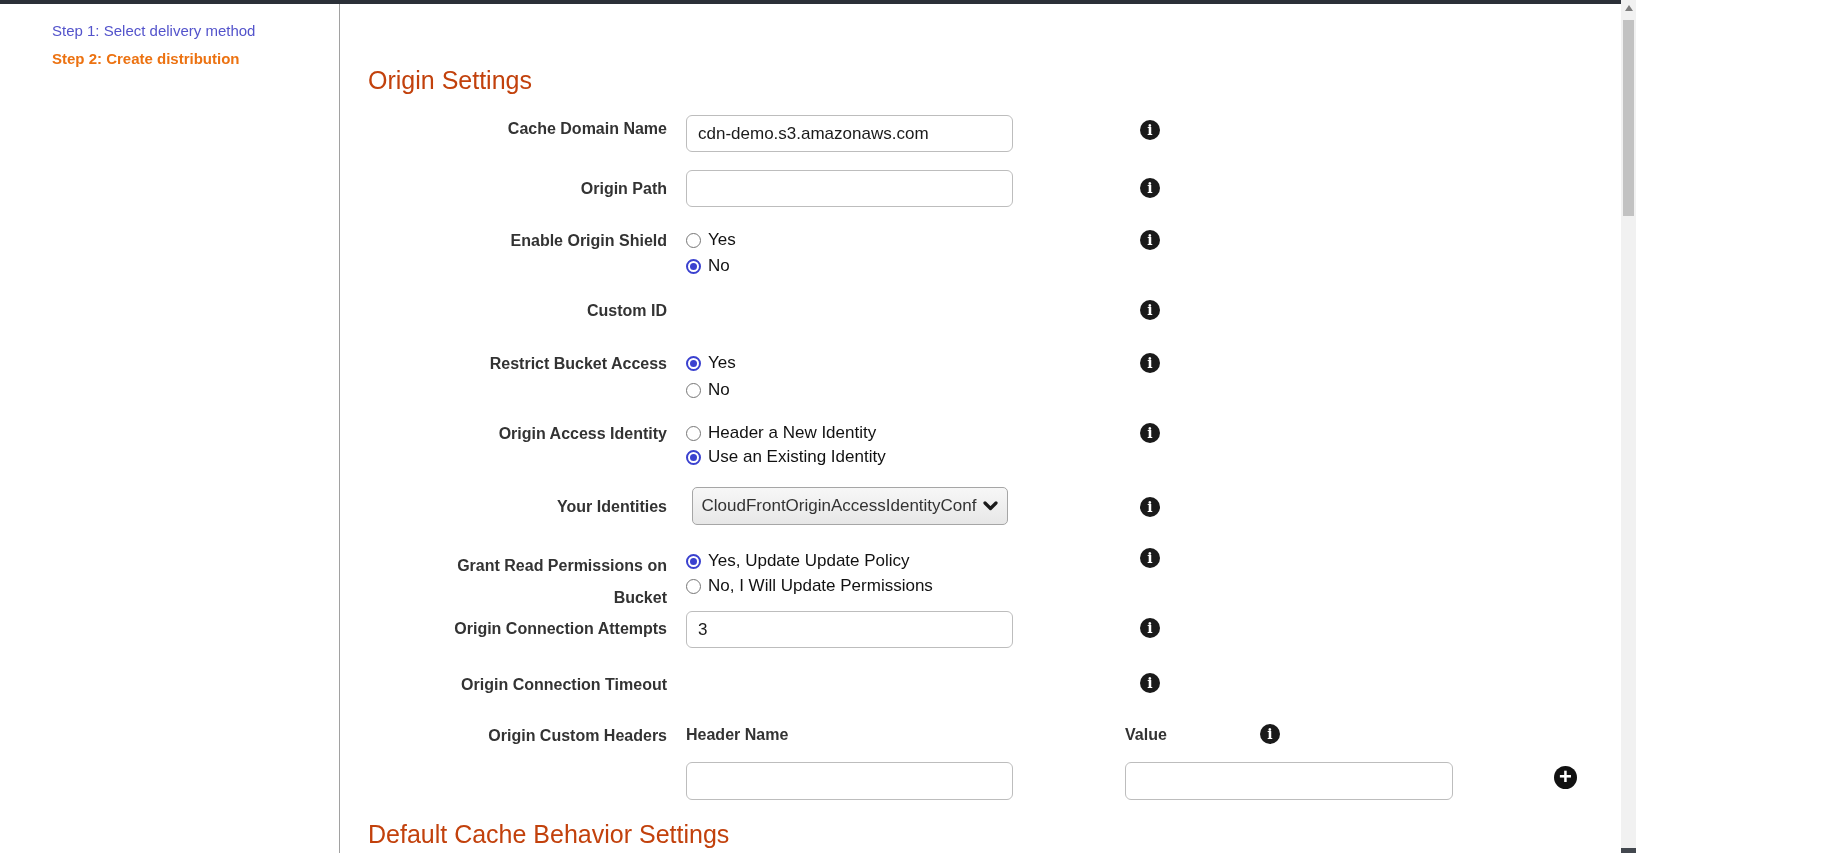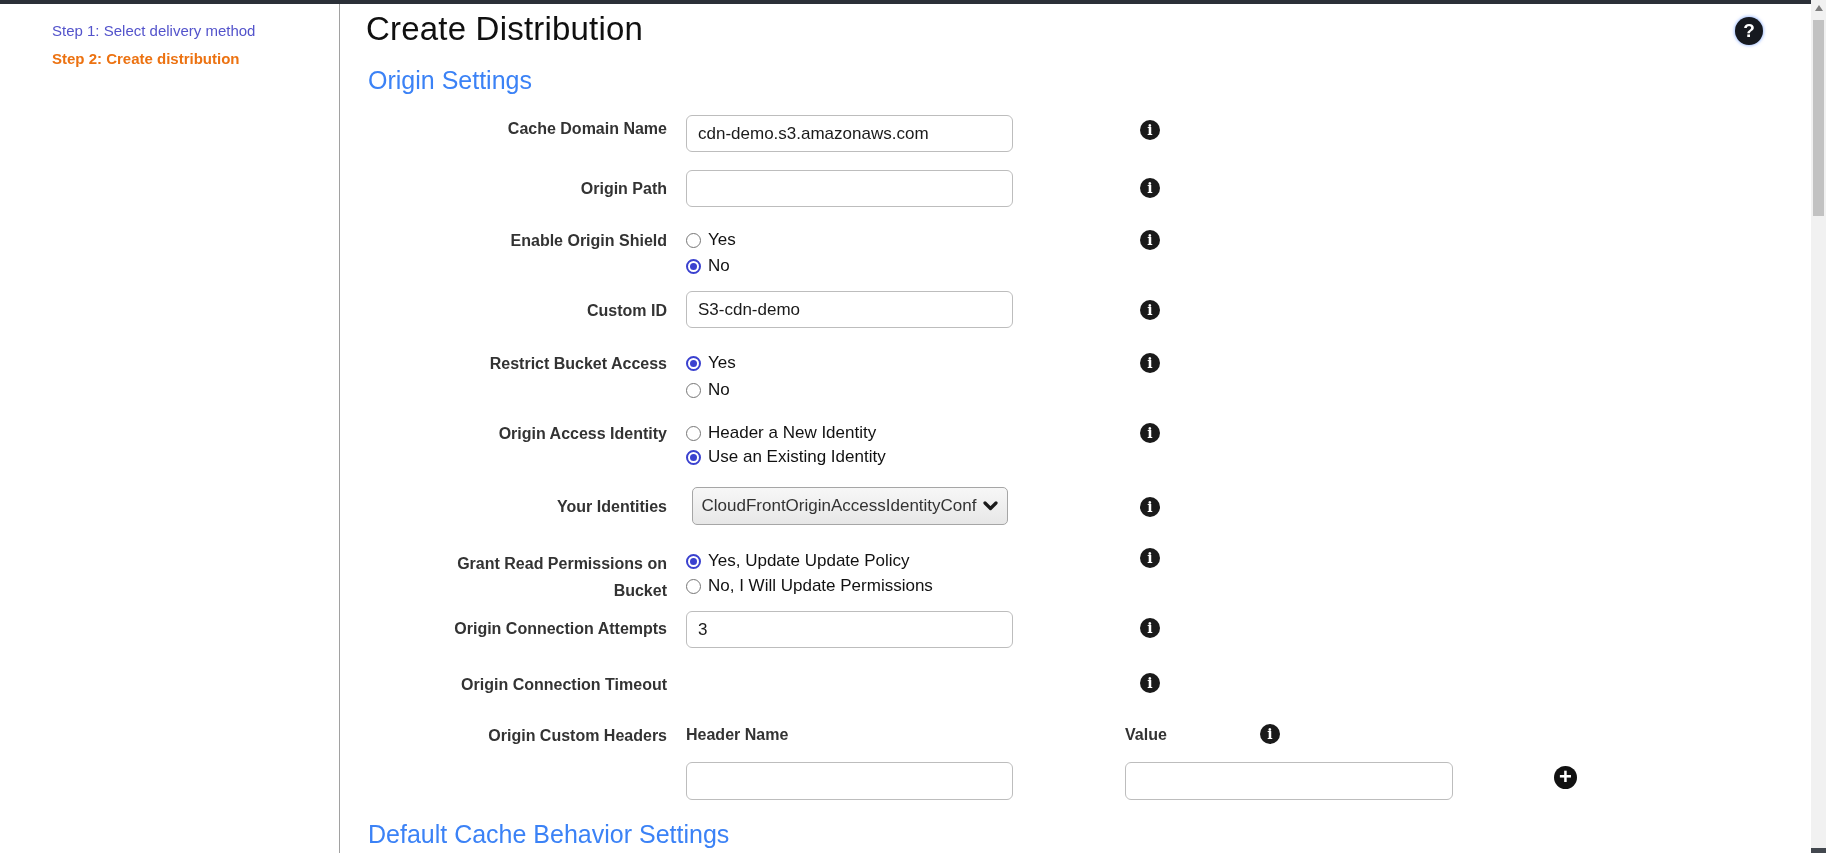--- a/index.html
+++ b/index.html
@@ -1,42 +1,42 @@
 <!DOCTYPE html>
 <html><head>
 <meta charset="utf-8">
 <style>
   * { margin:0; padding:0; box-sizing:border-box; }
   html,body { width:1826px; height:853px; background:#fff; font-family:"Liberation Sans",sans-serif; }
-  #app { position:relative; width:1826px; height:853px; overflow:hidden; background:#fff; }
+  #app { position:relative; width:1636px; height:853px; overflow:hidden; background:#fff; }
 
   .topbar { position:absolute; left:0; top:0; width:1811px; height:4px; background:#2b3038; }
 
   
   .sidebar-divider { position:absolute; left:339px; top:4px; width:1px; height:849px; background:#a1a1a1; }
   .step { position:absolute; left:52px; font-size:15px; white-space:nowrap; cursor:pointer; text-decoration:none; }
   .step1 { top:22px; color:#5353cb; font-weight:400; }
   .step2 { top:50px; color:#ec7211; font-weight:bold; cursor:default; }
 
   
   h1.title { position:absolute; left:366px; top:10px; font-size:33px; font-weight:400; color:#101010; letter-spacing:.2px; }
-  h2.section { position:absolute; font-size:25px; font-weight:400; color:#3b82f6; }
+  h2.section { position:absolute; font-size:25px; font-weight:400; color:#c2410c; }
   .h2-origin { left:368px; top:66px; }
   .h2-cache  { left:368px; top:820px; }
 
   
   .help { position:absolute; left:1735px; top:17px; width:28px; height:28px; border-radius:50%;
           background:#16191f; color:#fff; font-weight:bold; font-size:19px;
           display:flex; align-items:center; justify-content:center; cursor:pointer;
           box-shadow:0 0 3px 1px rgba(95,145,255,.55); }
 
   
   .lbl { position:absolute; left:374px; width:293px; text-align:right; font-weight:bold;
          font-size:16px; color:#333; line-height:19px; }
-  .lbl.two-line { left:427px; width:240px; line-height:27px; }
+  .lbl.two-line { left:427px; width:240px; line-height:32px; }
   .txt { position:absolute; left:686px; width:327px; height:37px; border:1px solid #bdbdbd;
          border-radius:6px; background:#fff; font-family:inherit; font-size:17px; color:#1a1a1a;
          padding:16px 11px; outline:none; }
   .radio-row { position:absolute; left:686px; height:20px; display:flex; align-items:center;
                gap:7px; font-size:17px; color:#111; white-space:nowrap; cursor:default; }
   .radio { width:15px; height:15px; border-radius:50%; border:1.5px solid #767676; background:#fff;
            flex:0 0 auto; position:relative; cursor:pointer; }
   .radio.sel { border:2px solid #3a41cf; }
   .radio.sel::after { content:""; position:absolute; inset:2px; border-radius:50%; background:#3a41cf; }
 
@@ -70,21 +70,20 @@
 <body>
 
 <div id="app">
 
   <div class="topbar"></div>
 
   <div class="sidebar-divider"></div>
   <a class="step step1" href="#">Step 1: Select delivery method</a>
   <div class="step step2">Step 2: Create distribution</div>
 
-  <h1 class="title">Create Distribution</h1>
   <div class="help">?</div>
   <h2 class="section h2-origin">Origin Settings</h2>
 
   <div class="lbl" style="top:119px">Cache Domain Name</div>
   <input class="txt" style="top: 115px;" value="cdn-demo.s3.amazonaws.com">
   <div class="info" style="top:120px">i</div>
 
   <div class="lbl" style="top:179px">Origin Path</div>
   <input class="txt" style="top: 170px;" value="">
   <div class="info" style="top:178px">i</div>
@@ -94,21 +93,20 @@
     <span class="radio"></span>
     <span>Yes</span>
   </div>
   <div class="radio-row" style="top:256px">
     <span class="radio sel"></span>
     <span>No</span>
   </div>
   <div class="info" style="top:230px">i</div>
 
   <div class="lbl" style="top:301px">Custom ID</div>
-  <input class="txt" style="top: 291px;" value="S3-cdn-demo">
   <div class="info" style="top:300px">i</div>
 
   <div class="lbl" style="top:354px">Restrict Bucket Access</div>
   <div class="radio-row" style="top:353px">
     <span class="radio sel"></span>
     <span>Yes</span>
   </div>
   <div class="radio-row" style="top:380px">
     <span class="radio"></span>
     <span>No</span>

